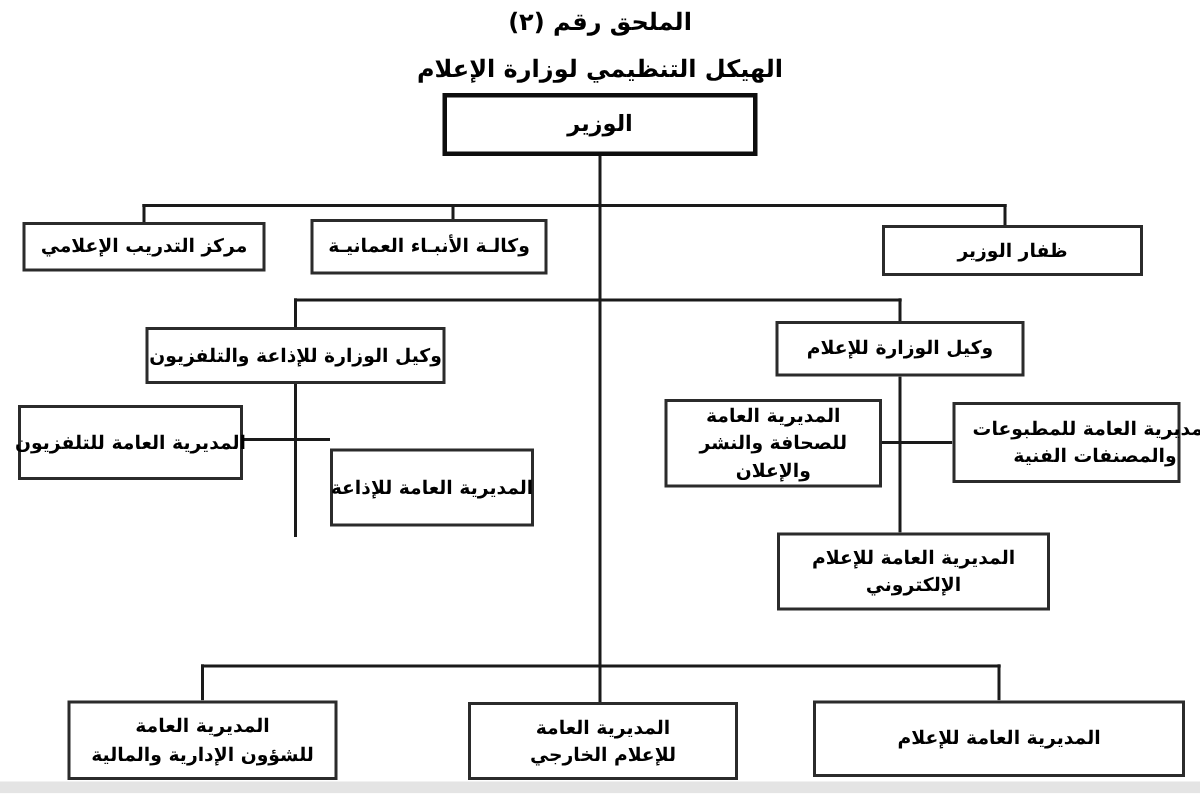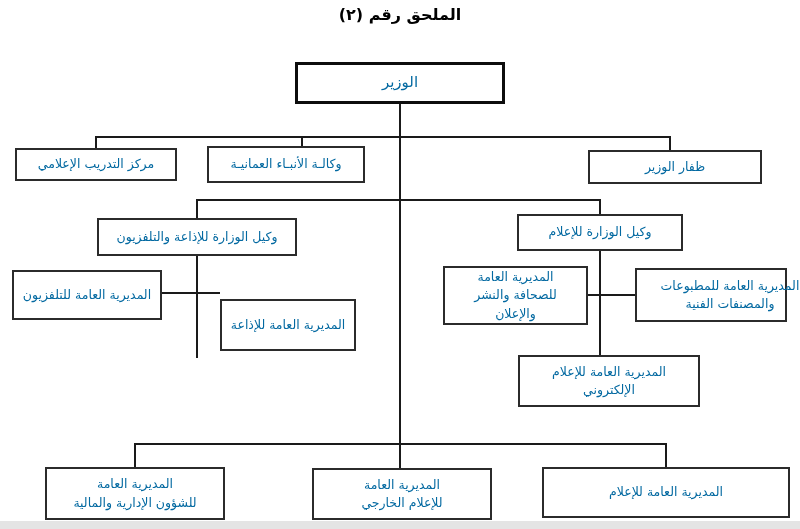--- a/index.html
+++ b/index.html
@@ -9,36 +9,37 @@
   }
   .title{
     position:absolute;left:0;width:800px;text-align:center;
     font-weight:bold;color:#000;direction:rtl;
   }
   #title-appendix{top:5px;font-size:16px;}
   #title-main{top:36px;font-size:16px;}
   .box{
     position:absolute;box-sizing:border-box;border:2px solid #2b2b2b;background:#ffffff;
     display:flex;flex-direction:column;align-items:center;justify-content:center;
-    text-align:center;font-weight:normal;color:#0369a1;direction:rtl;
+    text-align:center;font-weight:bold;color:#000000;direction:rtl;
     font-size:12.5px;line-height:1.45;
   }
   .box .ln{white-space:nowrap;}
   .thick{border:3px solid #0d0d0d;font-size:15px;}
   .line{position:absolute;background:#1a1a1a;}
   .h{height:2px;}
   .v{width:2px;}
   #bottom-strip{position:absolute;left:0;top:521px;width:800px;height:8px;background:#e4e4e4;}
 </style>
 </head>
 <body>
 
 <div id="stage">
 
   <div class="title" id="title-appendix">الملحق رقم (٢)</div>
+  <div class="title" id="title-main">الهيكل التنظيمي لوزارة الإعلام</div>
 
   <div class="line v" style="left:399px;top:104px;height:364px;"></div>
   <div class="line h" style="left:95px;top:136px;width:576px;"></div>
   <div class="line v" style="left:95px;top:136px;height:13px;"></div>
   <div class="line v" style="left:301px;top:136px;height:12px;"></div>
   <div class="line v" style="left:669px;top:136px;height:15px;"></div>
   <div class="line h" style="left:196px;top:199px;width:405px;"></div>
   <div class="line v" style="left:196px;top:199px;height:20px;"></div>
   <div class="line v" style="left:599px;top:199px;height:16px;"></div>
   <div class="line v" style="left:196px;top:256px;height:102px;"></div>

